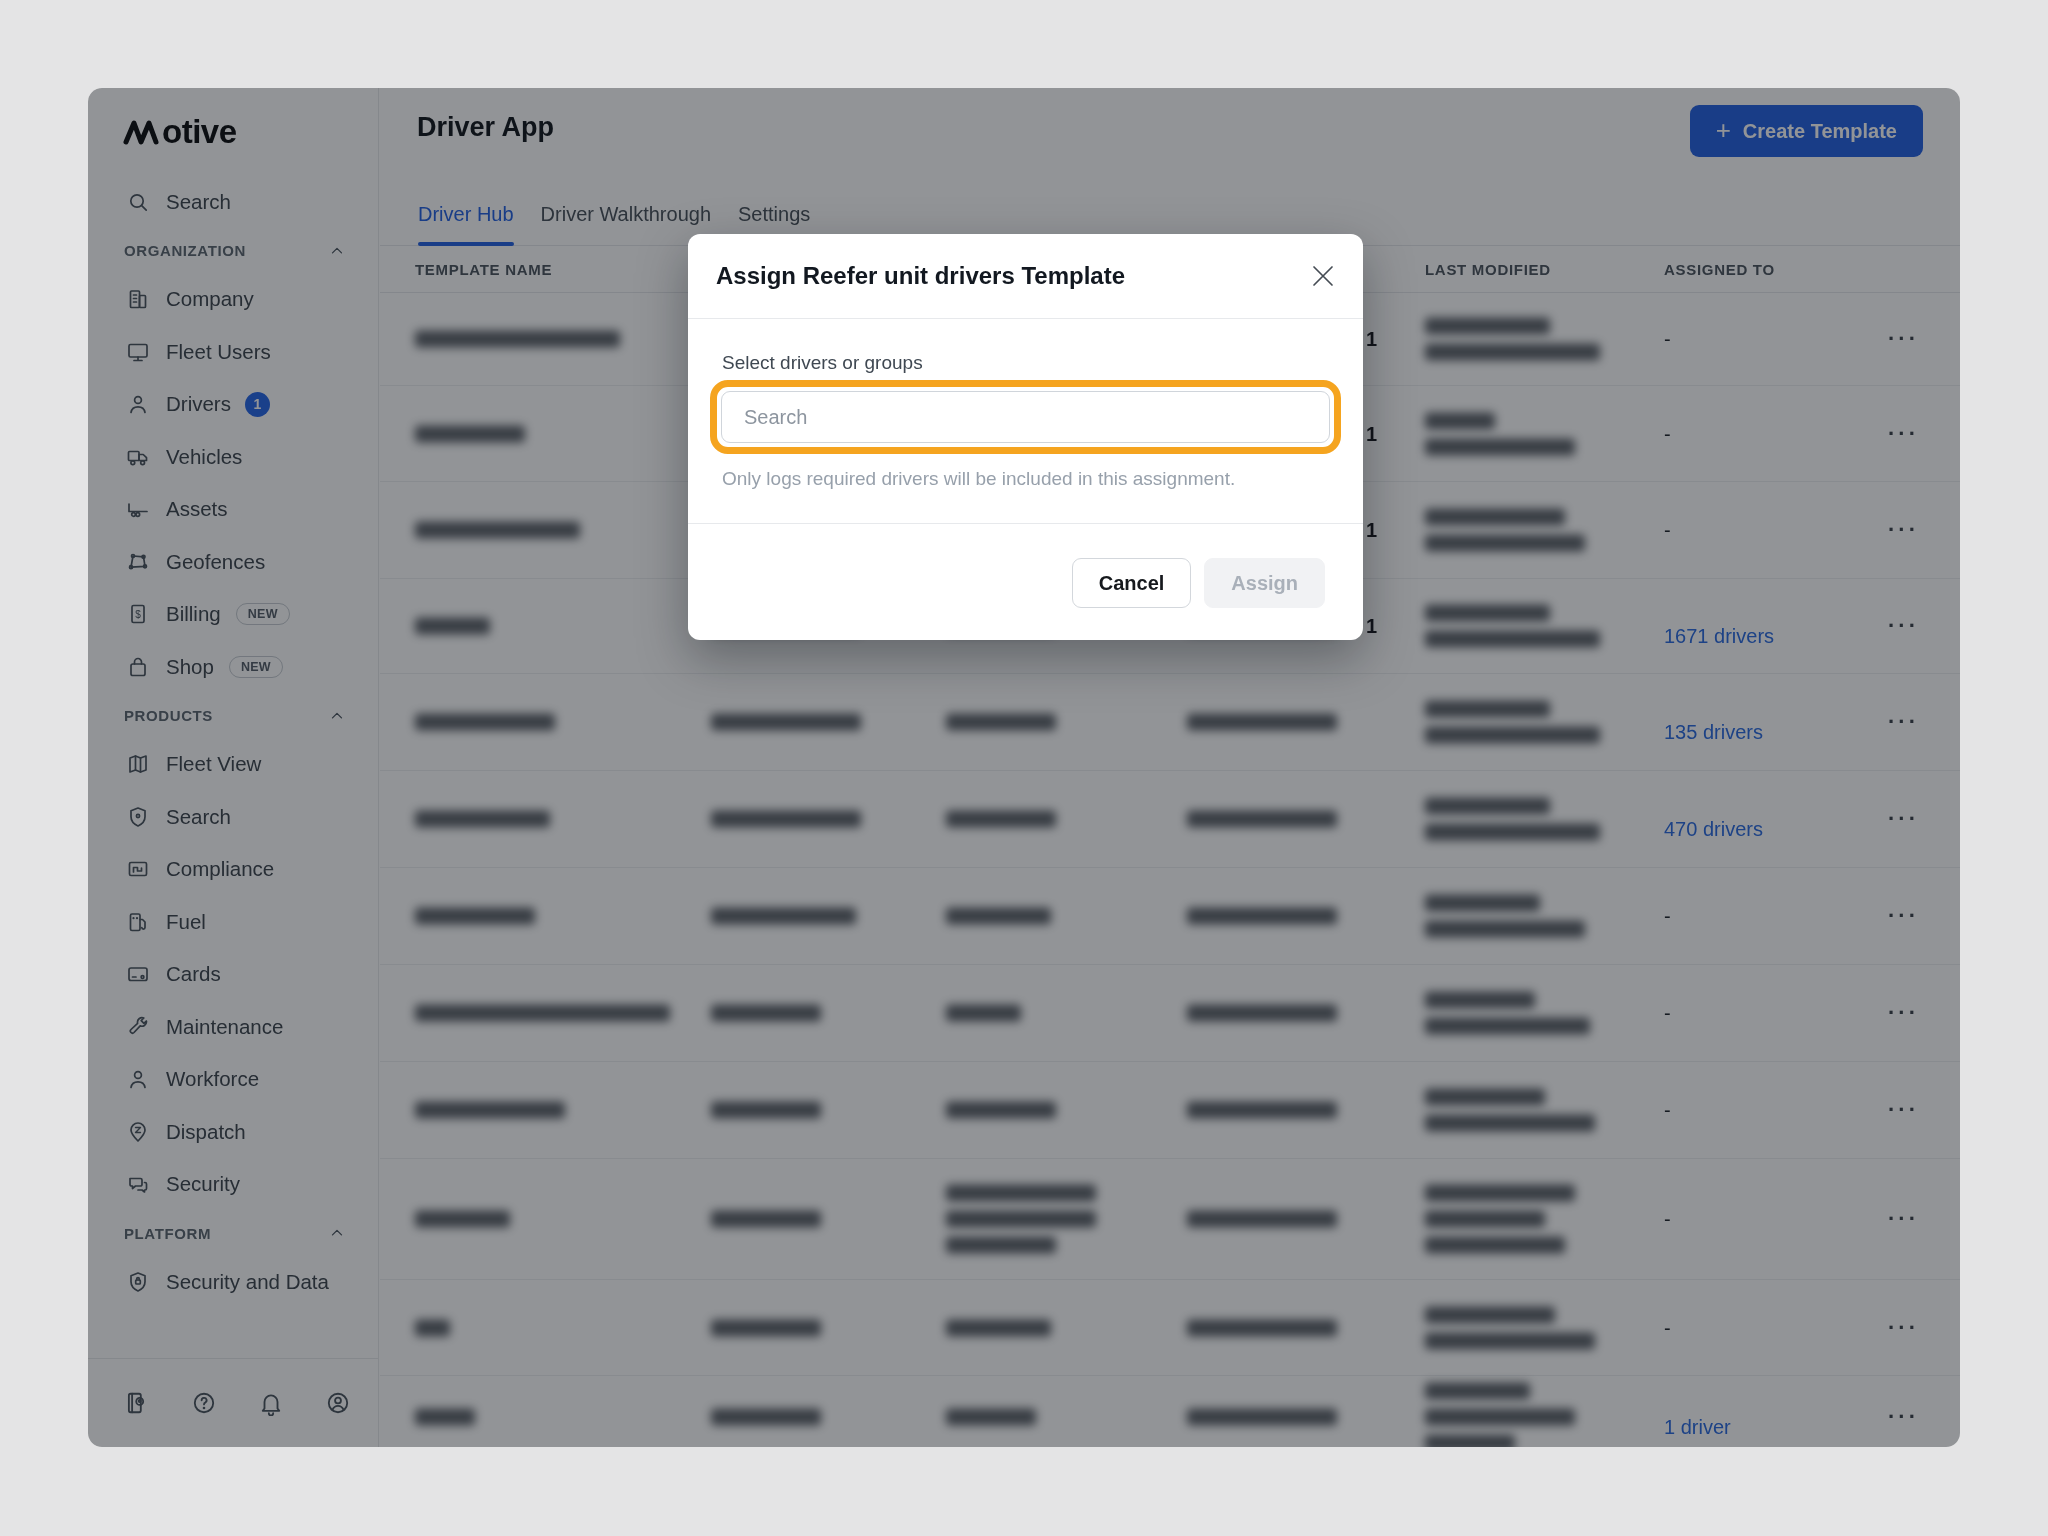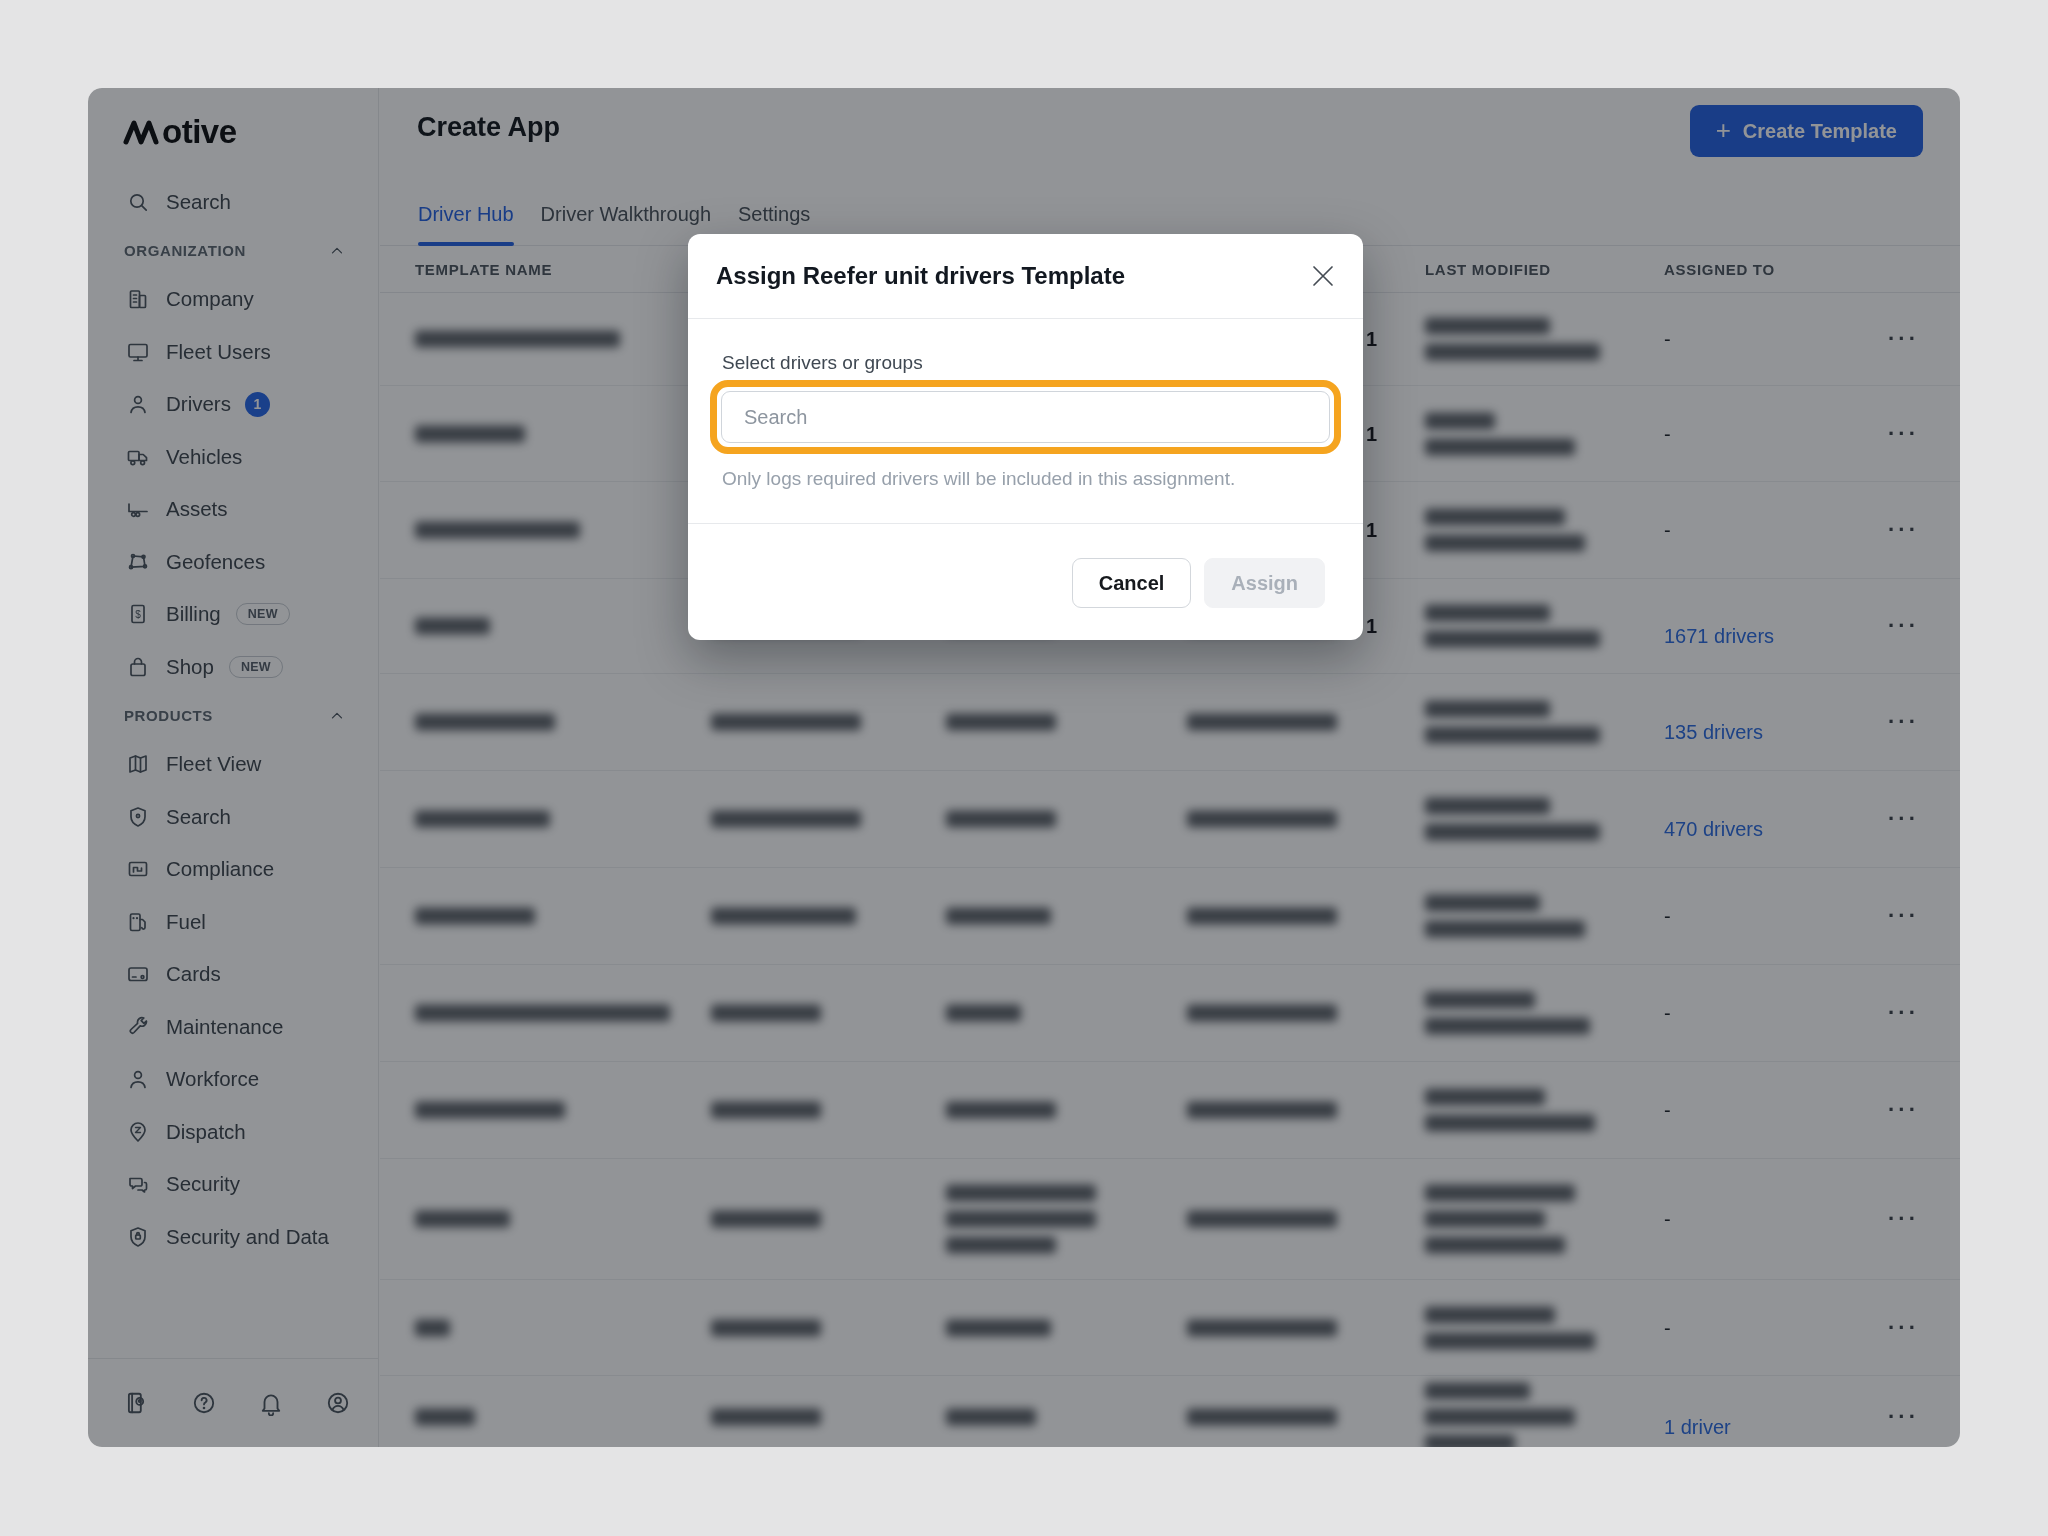--- a/index.html
+++ b/index.html
@@ -267,20 +267,28 @@
           </div>
           <div class="nav-row item">
             <span class="ic">
               <svg width="24" height="24" viewBox="0 0 24 24">
                 <path d="M4 6.5h10.5a1.5 1.5 0 0 1 1.5 1.5v4.5a1.5 1.5 0 0 1-1.5 1.5H9.5L6.5 16.5V14H5.5A1.5 1.5 0 0 1 4 12.5z" fill="none" stroke="#4a545e" stroke-width="1.7" stroke-linecap="round" stroke-linejoin="round"></path>
                 <path d="M18.5 10.5h.5A1.5 1.5 0 0 1 20.5 12v4.5a1.5 1.5 0 0 1-1.5 1.5h-.5v2l-2.5-2h-4" fill="none" stroke="#4a545e" stroke-width="1.7" stroke-linecap="round" stroke-linejoin="round"></path>
               </svg>
             </span>
             <span class="lbl">Security</span>
           </div>
+          <div class="sec-label">
+            <span>PLATFORM</span>
+            <span class="sec-caret">
+              <svg width="18" height="18" viewBox="0 0 24 24">
+                <path d="M6 14.5 L12 8.5 L18 14.5" fill="none" stroke="#4a545e" stroke-width="1.7" stroke-linecap="round" stroke-linejoin="round"></path>
+              </svg>
+            </span>
+          </div>
           <div class="nav-row item">
             <span class="ic">
               <svg width="24" height="24" viewBox="0 0 24 24">
                 <path d="M12 3l7 2.8v6c0 4.4-3 7.4-7 9.2-4-1.8-7-4.8-7-9.2v-6z" fill="none" stroke="#4a545e" stroke-width="1.7" stroke-linecap="round" stroke-linejoin="round"></path>
                 <rect x="9.7" y="10" width="4.6" height="4" rx="0.8" fill="none" stroke="#4a545e" stroke-width="1.7" stroke-linecap="round" stroke-linejoin="round"></rect>
                 <path d="M10.7 10V9a1.3 1.3 0 0 1 2.6 0v1" fill="none" stroke="#4a545e" stroke-width="1.7" stroke-linecap="round" stroke-linejoin="round"></path>
               </svg>
             </span>
             <span class="lbl">Security and Data</span>
           </div>
@@ -311,21 +319,21 @@
             <svg width="26" height="26" viewBox="0 0 24 24">
               <circle cx="12" cy="12" r="8.5" fill="none" stroke="#4a545e" stroke-width="1.7" stroke-linecap="round" stroke-linejoin="round"></circle>
               <circle cx="12" cy="9.7" r="2.7" fill="none" stroke="#4a545e" stroke-width="1.7" stroke-linecap="round" stroke-linejoin="round"></circle>
               <path d="M6.8 18.4c1.1-2.4 3-3.7 5.2-3.7s4.1 1.3 5.2 3.7" fill="none" stroke="#4a545e" stroke-width="1.7" stroke-linecap="round" stroke-linejoin="round"></path>
             </svg>
           </span>
         </div>
     </aside>
 
     <main class="main">
-      <div class="page-title">Create App</div>
+      <div class="page-title">Driver App</div>
       <button class="create-btn">
         <span class="plus">+</span>
         <span>Create Template</span>
       </button>
 
       <div class="tabbar">
           <div class="tab active">Driver Hub</div>
           <div class="tab">Driver Walkthrough</div>
           <div class="tab">Settings</div>
         </div>

